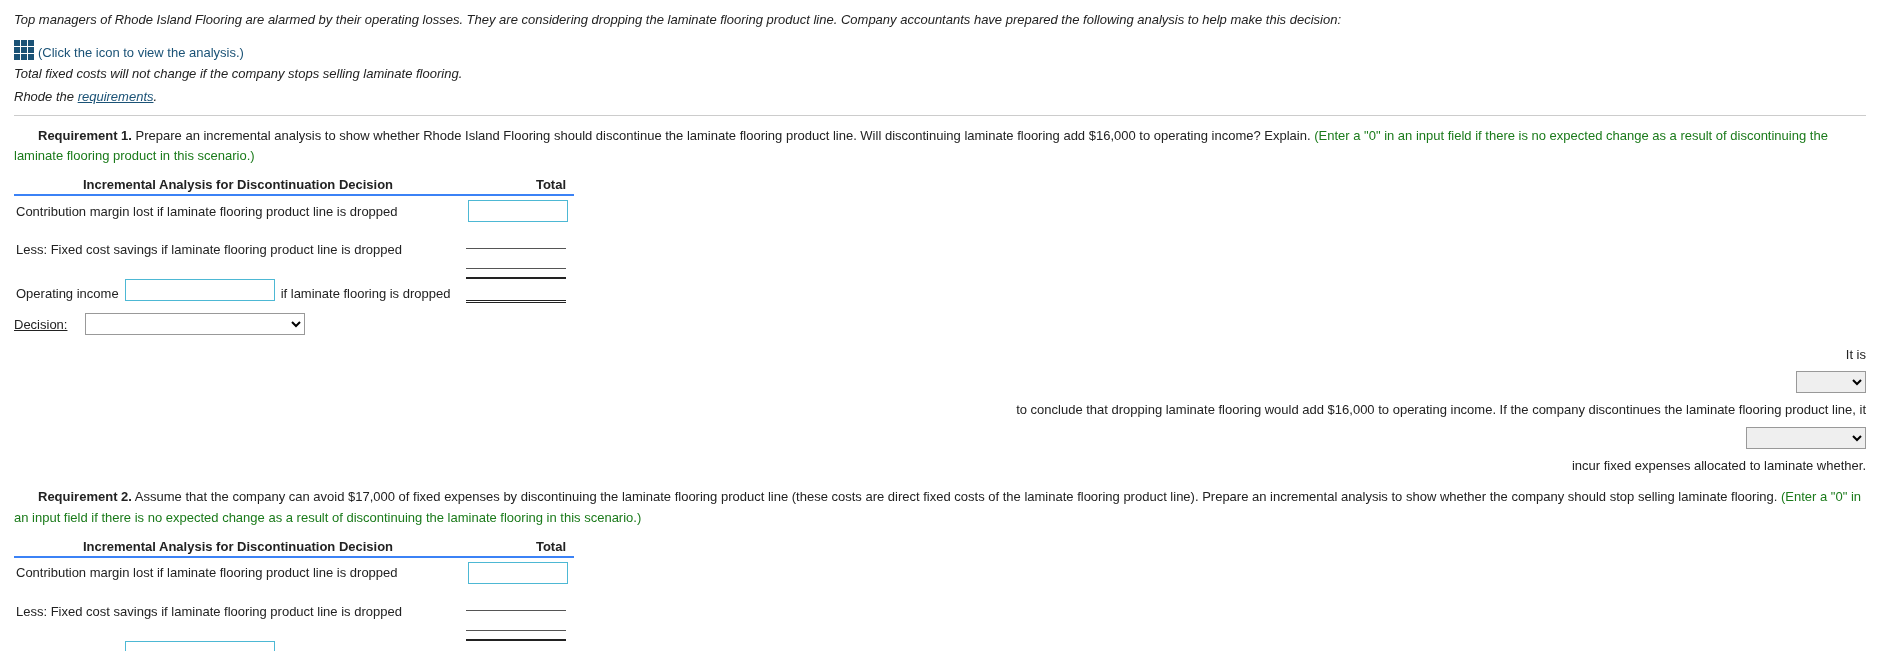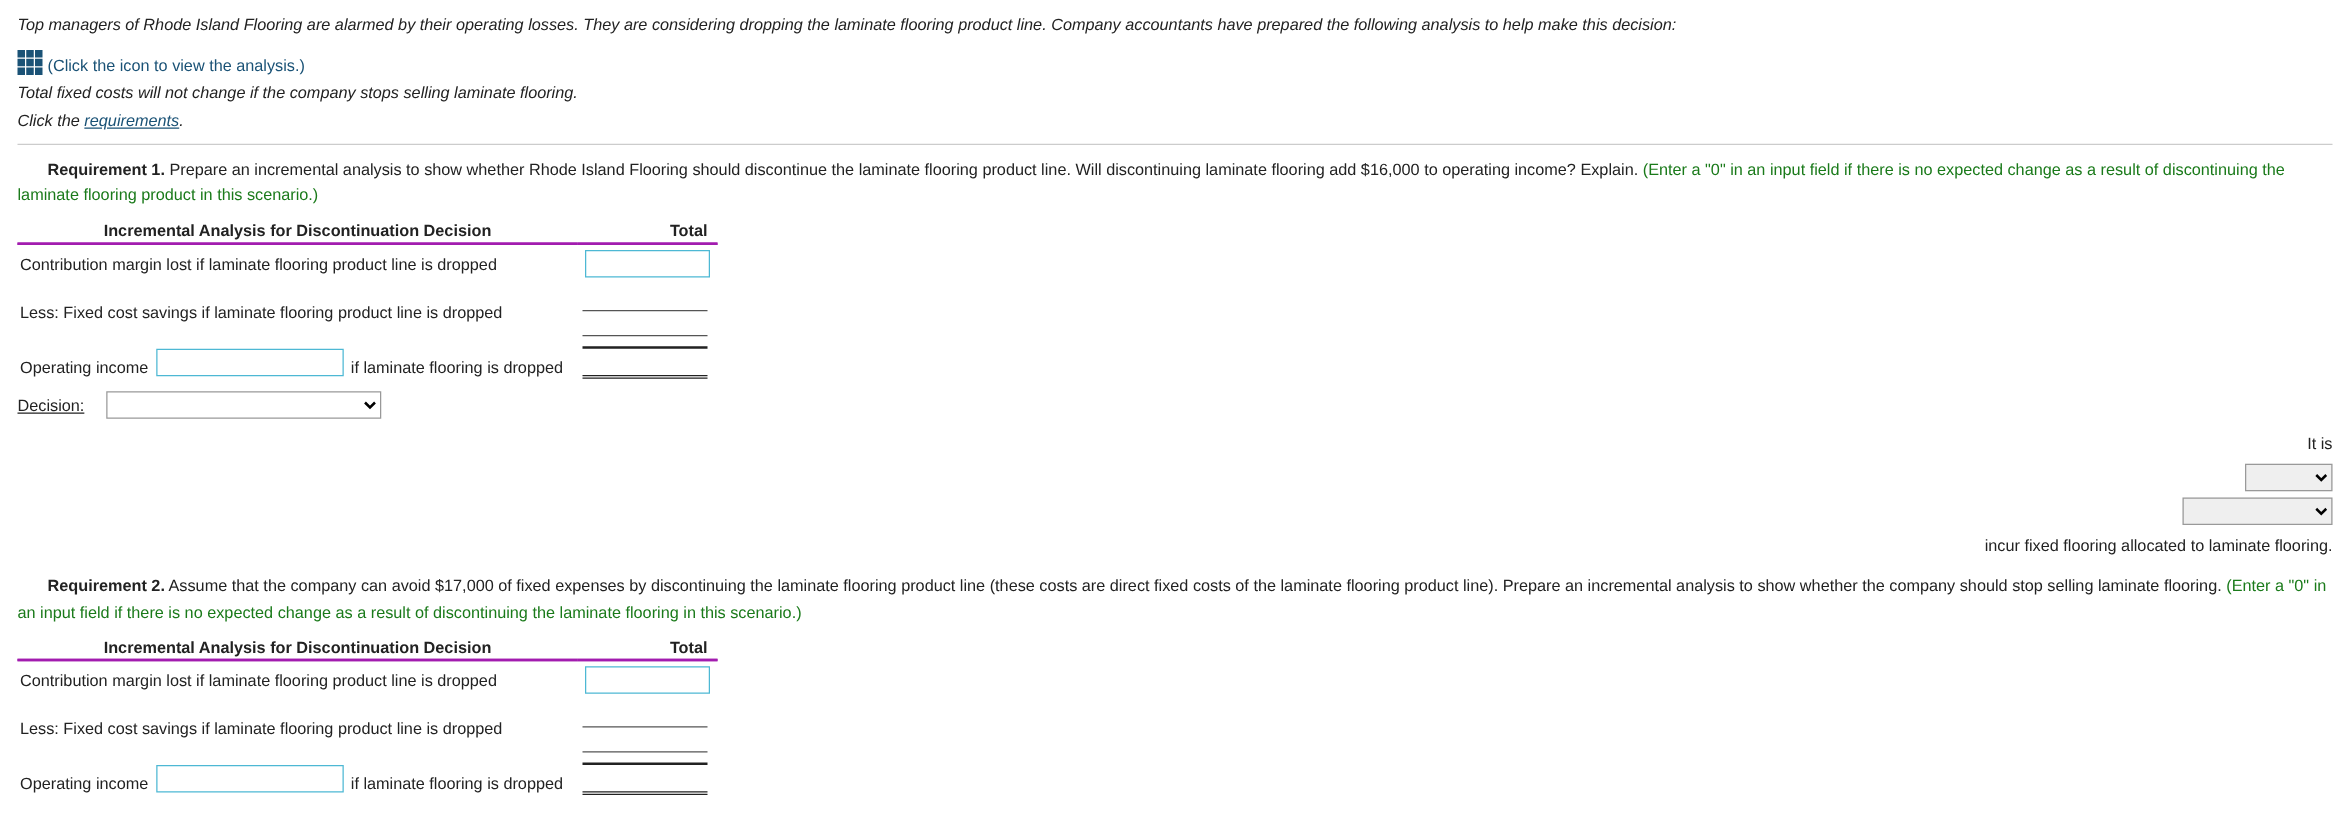--- a/index.html
+++ b/index.html
@@ -30,21 +30,21 @@
     .req-block { margin: 10px 0 8px 0; }
     .req-text { line-height: 1.6; }
     .req-label { font-weight: bold; padding-left: 24px; }
     .green-note { color: #1a7a1a; }
     .analysis-table { border-collapse: collapse; margin: 8px 0 6px 0; min-width: 560px; }
     .analysis-table th {
       font-weight: bold;
       font-size: 13px;
       text-align: center;
       padding: 2px 8px;
-      border-bottom: 2px solid #a21caf;
+      border-bottom: 2px solid #3b82f6;
     }
     .analysis-table th.left-col { text-align: center; width: 440px; }
     .analysis-table th.total-col { text-align: right; width: 110px; }
     .analysis-table td { padding: 4px 4px; vertical-align: middle; }
     .analysis-table td.label-cell { width: 440px; padding-left: 2px; }
     .analysis-table td.input-cell { text-align: center; }
     .input-box {
       border: 1px solid #4db8d4;
       width: 100px;
       height: 22px;
@@ -113,21 +113,21 @@
         <span></span>
         <span></span>
     </span>
     <span class="click-text">(Click the icon to view the analysis.)</span>
   </a>
 </div>
 
 <p class="intro-text">Total fixed costs will not change if the company stops selling laminate flooring.</p>
 
 <p class="intro-text">
-  <span>Click the</span> <a href="#">requirements</a><span>.</span>
+  <span>Rhode the</span> <a href="#">requirements</a><span>.</span>
 </p>
 
 <hr>
 
 <div class="req-block">
   <p class="req-text">
     <span class="req-label">Requirement 1.</span>
     <span> Prepare an incremental analysis to show whether Rhode Island Flooring should discontinue the laminate flooring product line. Will discontinuing laminate flooring add $16,000 to operating income? Explain.</span>
     <span class="green-note"> (Enter a "0" in an input field if there is no expected change as a result of discontinuing the laminate flooring product in this scenario.)</span>
   </p>
@@ -180,26 +180,27 @@
   </select>
 </div>
 
 <div class="it-is-row">
   <span>It is</span>
   <select class="dropdown-sm">
     <option value=""></option>
     <option value="correct">correct</option>
     <option value="incorrect">incorrect</option>
   </select>
+  <span> to conclude that dropping laminate flooring would add $16,000 to operating income. If the company discontinues the laminate flooring product line, it</span>
   <select class="dropdown-med">
     <option value=""></option>
     <option value="will">will</option>
     <option value="will not">will not</option>
   </select>
-  <span> incur fixed flooring allocated to laminate flooring.</span>
+  <span> incur fixed expenses allocated to laminate whether.</span>
 </div>
 
 <div class="req-block">
   <p class="req-text">
     <span class="req-label">Requirement 2.</span>
     <span> Assume that the company can avoid $17,000 of fixed expenses by discontinuing the laminate flooring product line (these costs are direct fixed costs of the laminate flooring product line). Prepare an incremental analysis to show whether the company should stop selling laminate flooring.</span>
     <span class="green-note"> (Enter a "0" in an input field if there is no expected change as a result of discontinuing  the laminate flooring in this scenario.)</span>
   </p>
 </div>
 

